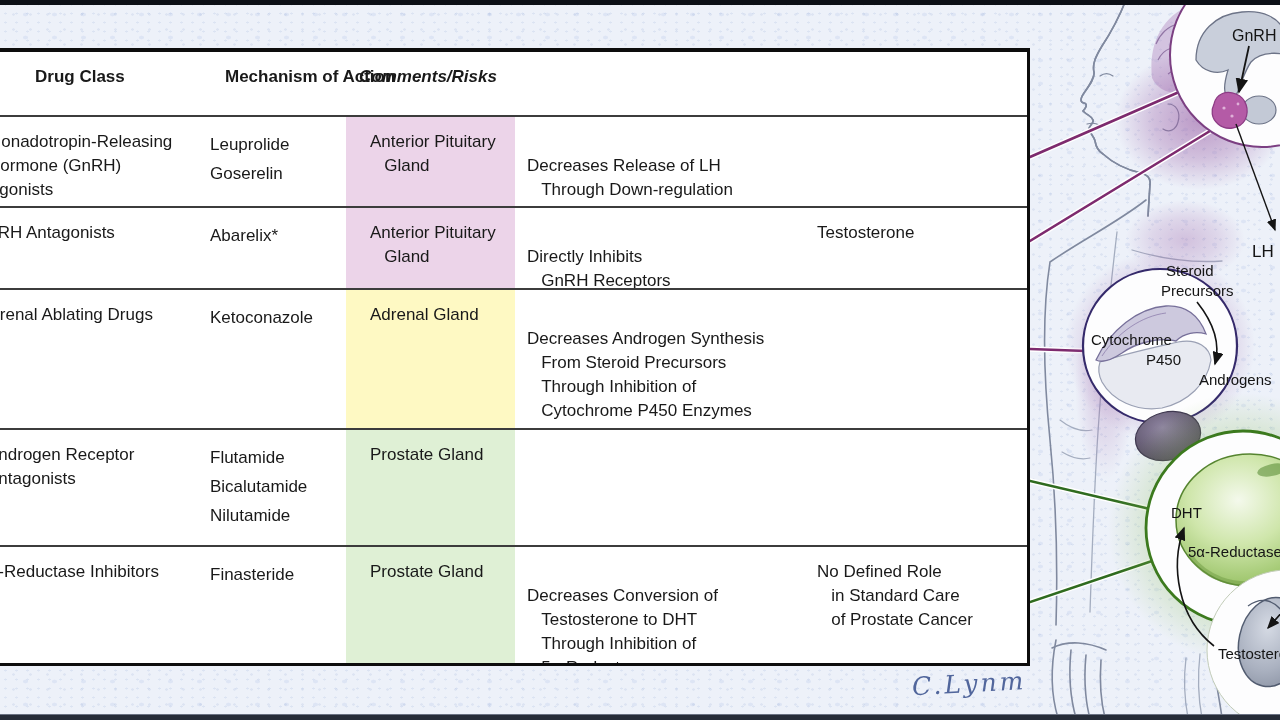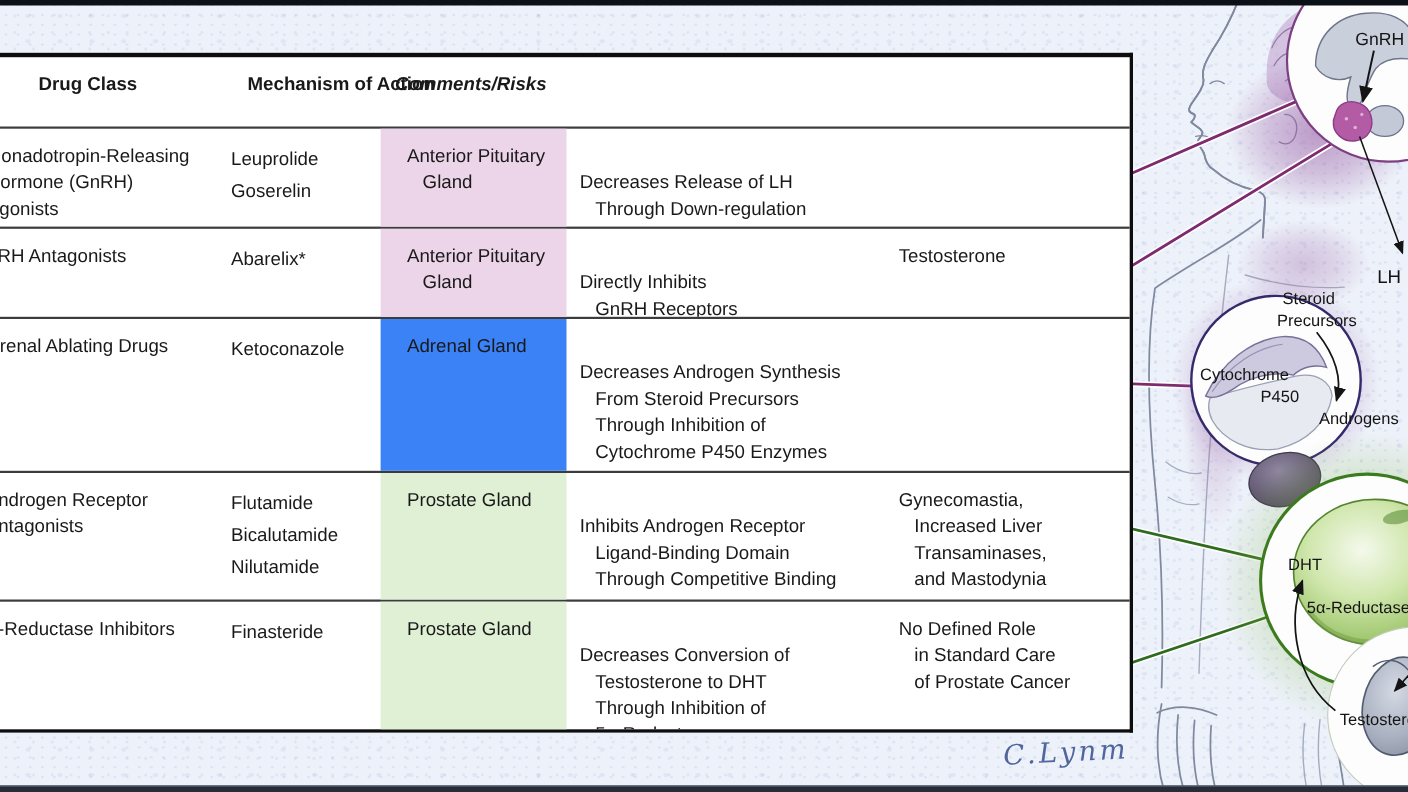--- a/index.html
+++ b/index.html
@@ -80,41 +80,34 @@
       <div class="cell c-site" style="background:#ecd4e9">Anterior Pituitary
    Gland</div>
       <div class="cell c-mech">Directly Inhibits
    GnRH Receptors</div>
       <div class="cell c-comm">Testosterone</div>
     </div>
 
     <div class="row body r3">
       <div class="cell c-class"><span class="ml dc-r3">Adrenal Ablating Drugs</span></div>
       <div class="cell c-drugs">Ketoconazole</div>
-      <div class="cell c-site" style="background:#3b82f6">Adrenal Gland</div>
+      <div class="cell c-site" style="background:#fef9c3">Adrenal Gland</div>
       <div class="cell c-mech">Decreases Androgen Synthesis
    From Steroid Precursors
    Through Inhibition of
    Cytochrome P450 Enzymes</div>
     </div>
 
     <div class="row body r4">
       <div class="cell c-class"><span class="ml dc-r4">Androgen Receptor
 Antagonists</span></div>
       <div class="cell c-drugs">Flutamide
 Bicalutamide
 Nilutamide</div>
       <div class="cell c-site" style="background:#dff0d5">Prostate Gland</div>
-      <div class="cell c-mech">Inhibits Androgen Receptor
-   Ligand-Binding Domain
-   Through Competitive Binding</div>
-      <div class="cell c-comm">Gynecomastia,
-   Increased Liver
-   Transaminases,
-   and Mastodynia</div>
     </div>
 
     <div class="row body r5">
       <div class="cell c-class"><span class="ml dc-r5">5α-Reductase Inhibitors</span></div>
       <div class="cell c-drugs">Finasteride</div>
       <div class="cell c-site" style="background:#dff0d5">Prostate Gland</div>
       <div class="cell c-mech">Decreases Conversion of
    Testosterone to DHT
    Through Inhibition of
    5α-Reductase</div>

